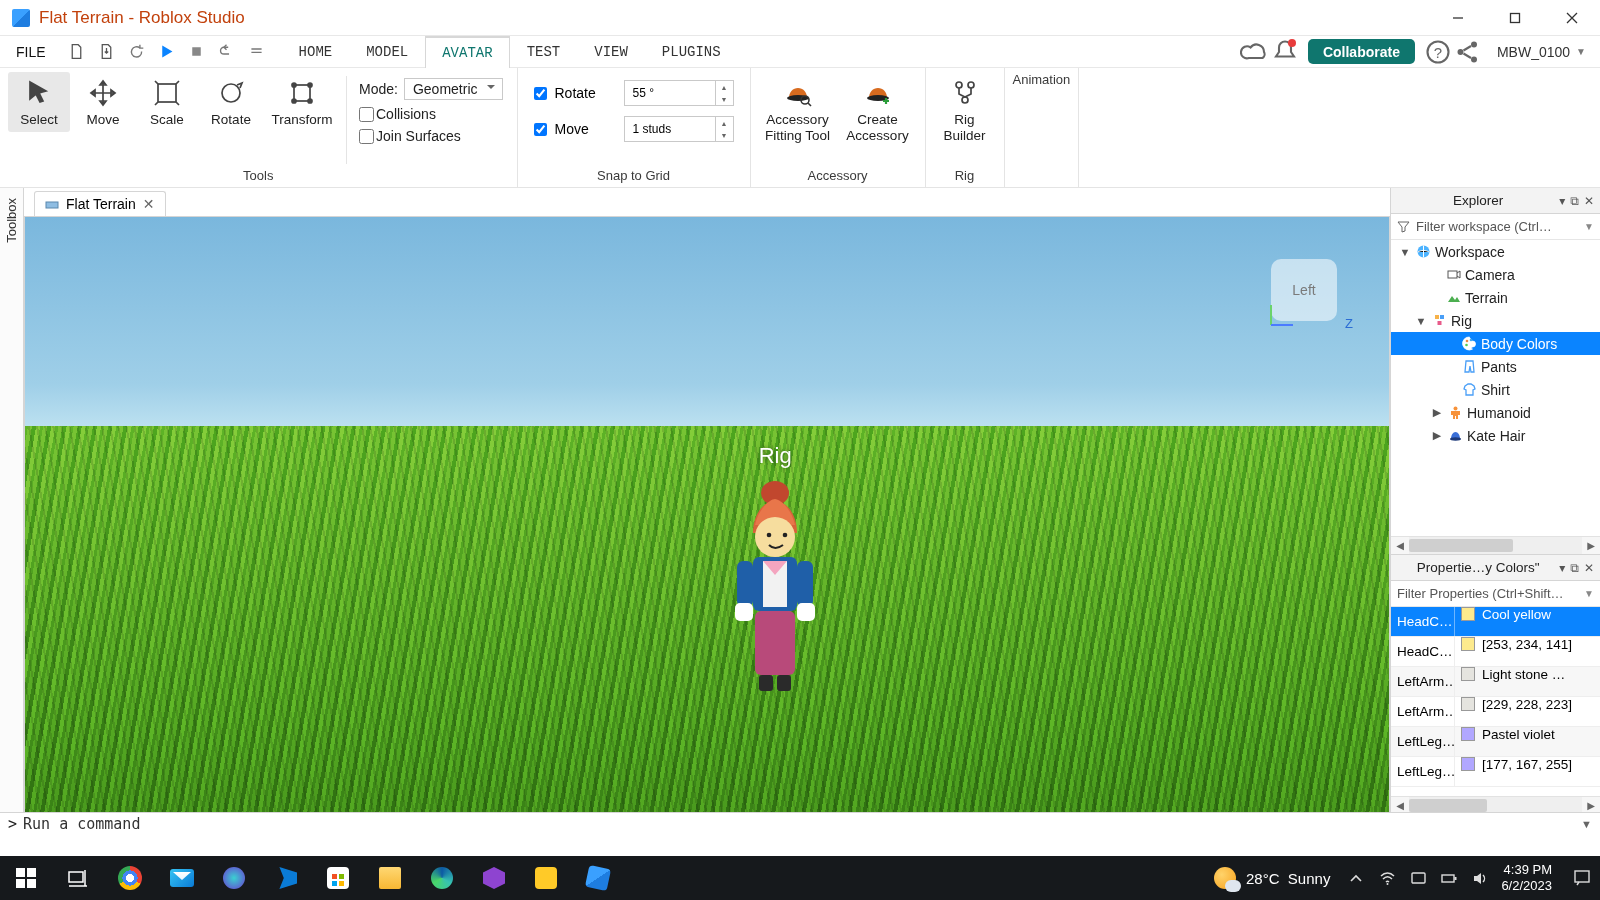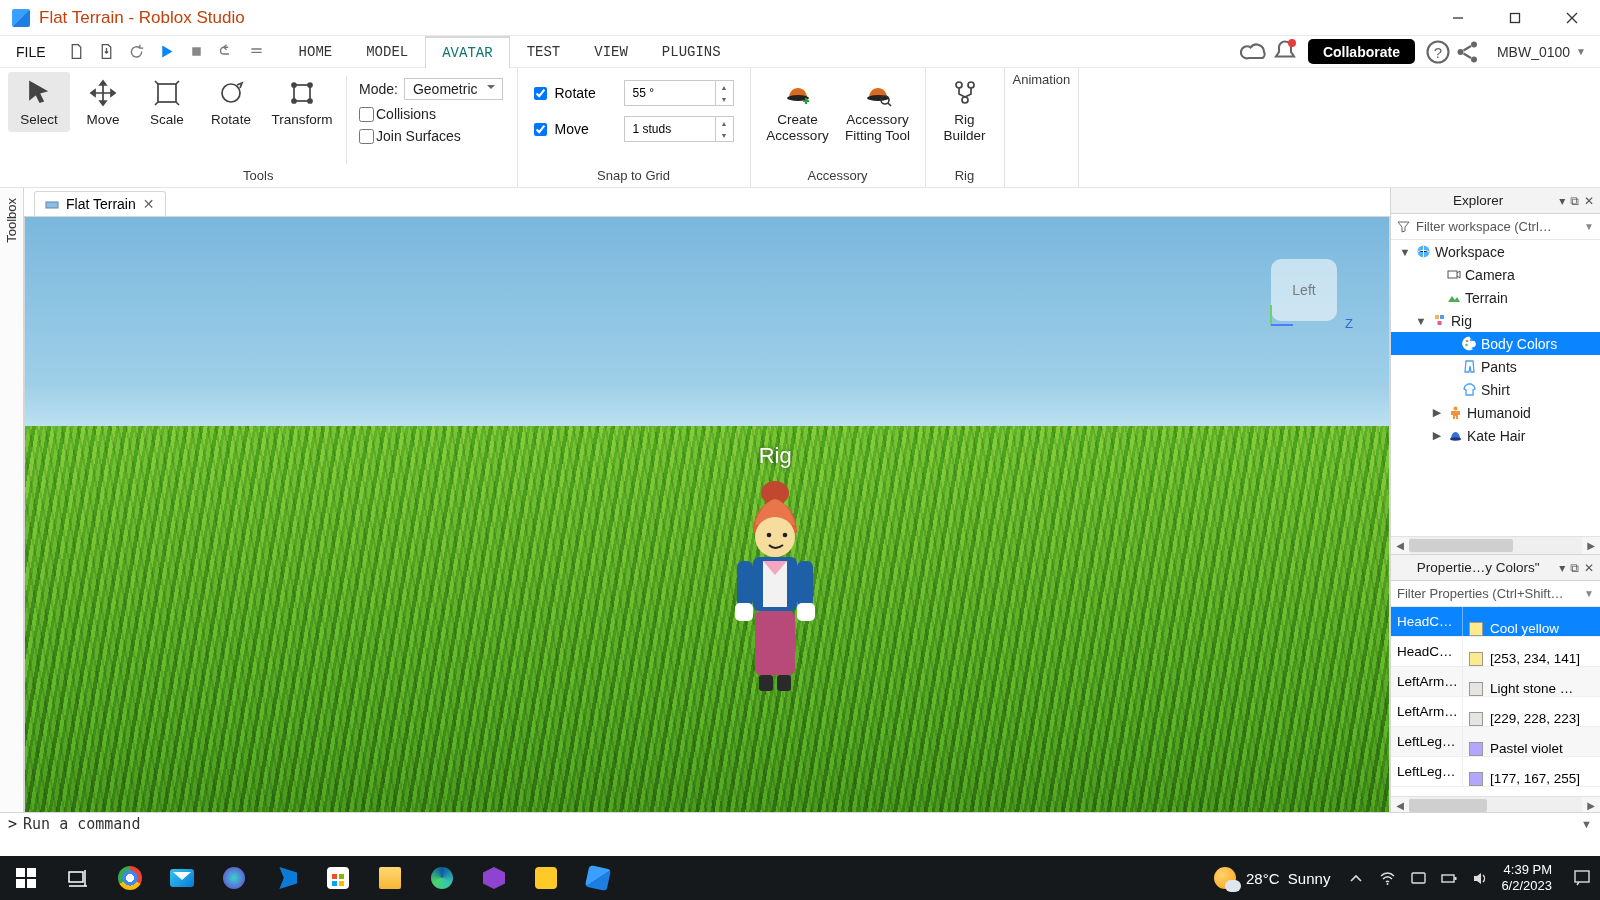--- a/index.html
+++ b/index.html
@@ -17,21 +17,21 @@
 .menubar { height:32px; display:flex; align-items:stretch; background:#fff; border-bottom:1px solid #e8e8e8; }
 .filebtn { padding:0 16px; display:flex; align-items:center; font-size:14px; color:#111; }
 .qicon { width:30px; display:flex; align-items:center; justify-content:center; color:#333; }
 .qicon svg { width:17px; height:17px; }
 .qplay svg { fill:#0a84ff; }
 .qstop svg { fill:#888; }
 .tab-group { display:flex; margin-left:10px; }
 .mtab { padding:0 16px; display:flex; align-items:center; font-size:14px; color:#333; border:1px solid transparent; border-bottom:none;font-family:Liberation Mono, monospace; }
 .mtab.active { color:#0f766e; border-color:#d7d7d7; background:#fff; border-top:2px solid #d7d7d7; margin-bottom:-1px; }
 .menuspacer { flex:1; }
-.collab { background:#000000; color:#fff; font-size:14px; padding:6px 15px; border-radius:5px; margin:3px 8px; display:flex; align-items:center; font-weight:600; }
+.collab { background:#0f766e; color:#fff; font-size:14px; padding:6px 15px; border-radius:5px; margin:3px 8px; display:flex; align-items:center; font-weight:600; }
 .mricon { width:30px; display:flex; align-items:center; justify-content:center; color:#555; }
 .bellicon { position:relative; }
 .bellicon .dot { position:absolute; top:3px; right:4px; width:8px; height:8px; background:#e83c3c; border-radius:50%; }
 .userlbl { padding:0 14px; display:flex; align-items:center; font-size:14px; color:#333; gap:6px; }
 
 
 .ribbon { height:120px; background:#fff; border-bottom:1px solid #e4e4e4; display:flex; }
 .rgroup { display:flex; flex-direction:column; border-right:1px solid #e4e4e4; padding:4px 8px 2px; }
 .rgroup .lbl { text-align:center; font-size:13px; color:#3a3a3a; padding-bottom:2px; }
 .rrow { flex:1; display:flex; align-items:flex-start; gap:2px; }
@@ -95,23 +95,23 @@
 .ticon { width:16px; height:16px; display:flex; align-items:center; justify-content:center; }
 .hscroll { height:18px; border-top:1px solid #e2e2e2; background:#f6f6f6; display:flex; }
 .hscroll .sbtn { width:18px; display:flex; align-items:center; justify-content:center; color:#666; font-size:10px; }
 .hscroll .strack { flex:1; background:#efefef; position:relative; }
 .hscroll .sthumb { position:absolute; left:0; top:2px; bottom:2px; width:60%; background:#cfcfcf; border-radius:2px; }
 
 .propspanel { flex:0 0 260px; display:flex; flex-direction:column; border-top:1px solid #d5d5d5; }
 .proplist { flex:1; overflow:auto; font-size:13.5px; }
 .proprow { display:flex; height:30px; border-bottom:1px solid #eee; }
 .proprow.sel { background:#0a84ff; color:#fff; }
-.pk { width:72px; padding:0 6px; display:flex; align-items:center; border-right:1px solid #eee; overflow:hidden; text-overflow:ellipsis; white-space:nowrap; }
+.pk { width:64px; padding:0 6px; display:flex; align-items:center; border-right:1px solid #eee; overflow:hidden; text-overflow:ellipsis; white-space:nowrap; }
 .proprow.sel .pk { border-right-color:rgba(255,255,255,.4); }
-.pv { flex:1; display:flex; align-items:flex-end; gap:7px; padding:0 6px; overflow:hidden; }
+.pv { flex:1; display:flex; align-items:flex-start; gap:7px; padding:0 6px; overflow:hidden; }
 .swatch { width:14px; height:14px; border:1px solid #999; flex-shrink:0; }
 .proprow.alt { background:#f7f7f7; }
 
 
 .cmdbar { position:absolute; left:0; right:0; bottom:66px; height:22px; border-top:1px solid #d5d5d5; display:flex; align-items:center; padding:0 8px; background:#fff; }
 .cmdbar .gt { font-family:Consolas,monospace; font-size:15px; color:#222; margin-right:6px; }
 .cmdbar .ci { font-family:Consolas,monospace; font-size:15px; color:#333; flex:1; }
 .cmdbar .drop { color:#666; font-size:11px; }
 
 .gap { position:absolute; left:0; right:0; bottom:44px; height:22px; background:#fff; }
@@ -342,35 +342,35 @@
     <div class="lbl">Snap to Grid</div>
   </div>
 
   <div class="rgroup wide">
     <div class="rrow">
       <div class="bigbtn">
           <div class="ic">
             <svg class="acc-ic" viewBox="0 0 30 30">
               <path d="M6 20c0-6 4-10 9-10s9 4 9 10" fill="#d86b1f" stroke="none"></path>
               <ellipse cx="15" cy="20" rx="11" ry="3" fill="#222" stroke="none"></ellipse>
-              <path d="M23 20v6M20 23h6" stroke="#2a9d3a" stroke-width="2.2"></path>
-            </svg>
-          </div>
-          <span>Create Accessory</span>
+              <circle cx="22" cy="22" r="4" fill="none" stroke="#333" stroke-width="1.6"></circle>
+              <path d="M25 25l3 3" stroke="#333" stroke-width="1.6"></path>
+            </svg>
+          </div>
+          <span>Accessory Fitting Tool</span>
         </div>
       <div class="bigbtn">
           <div class="ic">
             <svg class="acc-ic" viewBox="0 0 30 30">
               <path d="M6 20c0-6 4-10 9-10s9 4 9 10" fill="#d86b1f" stroke="none"></path>
               <ellipse cx="15" cy="20" rx="11" ry="3" fill="#222" stroke="none"></ellipse>
-              <circle cx="22" cy="22" r="4" fill="none" stroke="#333" stroke-width="1.6"></circle>
-              <path d="M25 25l3 3" stroke="#333" stroke-width="1.6"></path>
-            </svg>
-          </div>
-          <span>Accessory Fitting Tool</span>
+              <path d="M23 20v6M20 23h6" stroke="#2a9d3a" stroke-width="2.2"></path>
+            </svg>
+          </div>
+          <span>Create Accessory</span>
         </div>
     </div>
     <div class="lbl">Accessory</div>
   </div>
 
 
   <div class="rgroup">
     <div class="rrow">
       <div class="bigbtn">
           <div class="ic">

